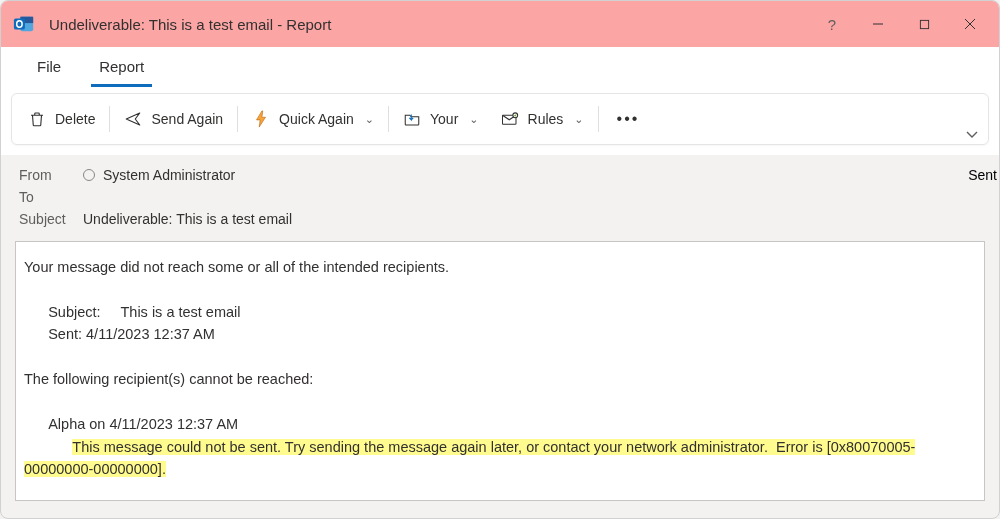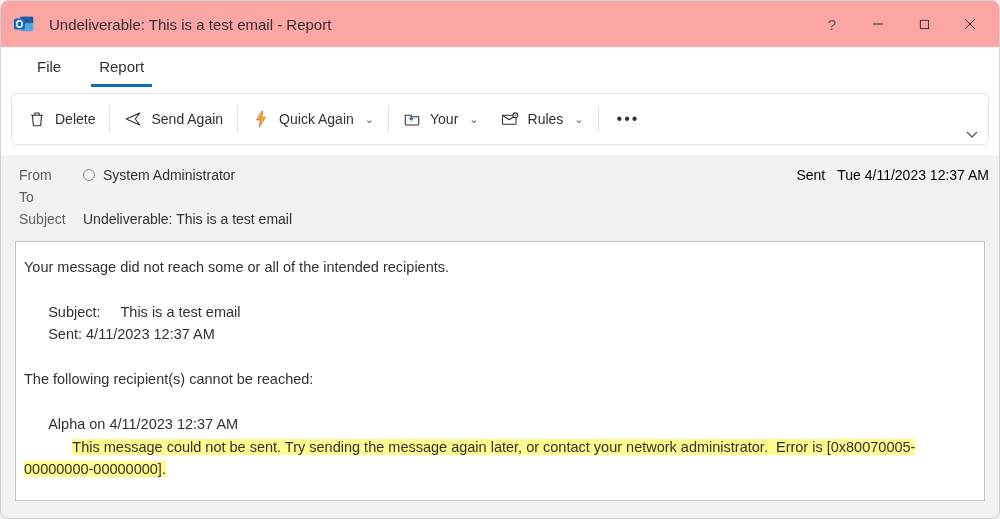--- a/index.html
+++ b/index.html
@@ -83,21 +83,21 @@
   .ricon { width: 18px; height: 18px; display:flex; align-items:center; justify-content:center; }
   .rbtn .chev { font-size: 11px; color:#605e5c; margin-left:2px; }
   .ribbon-collapse {
     position: absolute; right: 6px; bottom: -2px;
     font-size: 11px; color:#605e5c; padding:4px; cursor:pointer;
   }
   .ricon.amber svg { stroke:#b35c00; fill:#b35c00; }
   .ricon.blue svg { stroke:#0f6cbd; fill:none; }
   
   .msg-head {
-    padding: 10px 10px 6px 18px;
+    padding: 10px 2px 6px 18px;
     font-size: 14px;
     color: #323130;
   }
   .mh-row { display:flex; align-items:center; min-height: 20px; margin-bottom: 2px; }
   .mh-label { width: 64px; color:#605e5c; }
   .mh-val { display:flex; align-items:center; gap:8px; }
   .presence {
     width: 12px; height: 12px; border:1.5px solid #8a8886; border-radius:50%;
   }
   .sent-block { margin-left:auto; display:flex; gap:12px; color:#000000; }
@@ -229,21 +229,20 @@
 
 <div class="msg-head">
   <div class="mh-row">
     <span class="mh-label">From</span>
     <span class="mh-val">
       <span class="presence"></span>
       <span>System Administrator</span>
     </span>
     <span class="sent-block">
       <span>Sent</span>
-      <span>Tue 4/11/2023 12:37 AM</span>
     </span>
   </div>
   <div class="mh-row">
     <span class="mh-label">To</span>
     <span class="mh-val"></span>
   </div>
   <div class="mh-row">
     <span class="mh-label">Subject</span>
     <span class="mh-val">Undeliverable: This is a test email</span>
   </div>

